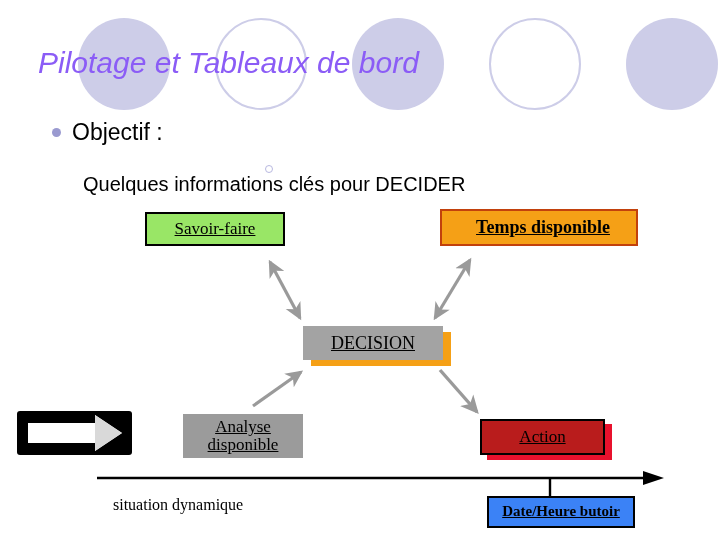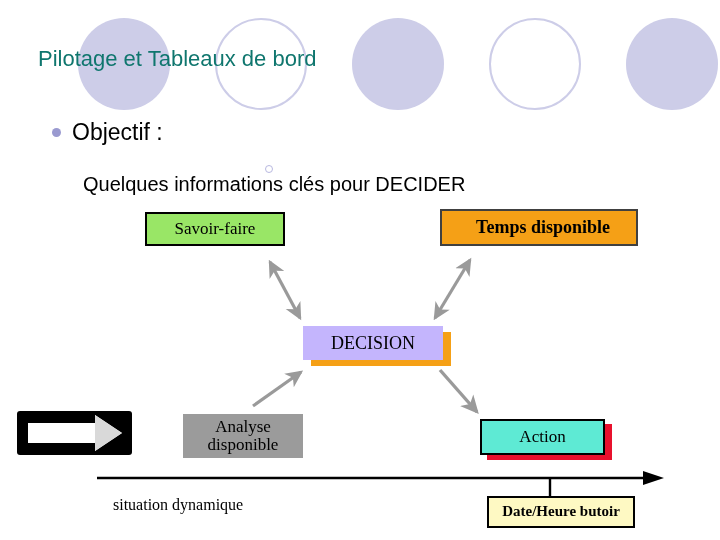--- a/index.html
+++ b/index.html
@@ -40,24 +40,25 @@
     border: 2px solid #cdcde8;
     box-sizing: border-box;
   }
 
   
   .slide-title {
     position: absolute;
     left: 38px;
     top: 46px;
     width: 640px;
-    font-size: 22px;
-    color: #0f766e;
+    font-size: 30px;
+    color: #8b5cf6;
     letter-spacing: 0px;
     white-space: nowrap;
+    font-style: italic;
   }
 
   
   .bullet-l1 {
     position: absolute;
     left: 52px;
     top: 119px;
     display: flex;
     align-items: center;
     font-size: 23px;
@@ -97,57 +98,58 @@
   .dbox {
     position: absolute;
     box-sizing: border-box;
     display: flex;
     align-items: center;
     justify-content: center;
     font-family: "Liberation Serif", serif;
     color: #000000;
     text-align: left;
     line-height: 1.05;
+    text-decoration: underline;
   }
 
   .box-savoir {
     left: 145px;
     top: 212px;
     width: 140px;
     height: 34px;
     background: #99e666;
     border: 2px solid #000000;
     font-size: 17px;
   }
 
   .box-temps {
     left: 440px;
     top: 209px;
     width: 198px;
     height: 37px;
     background: #f5a016;
-    border: 2px solid #404040;
+    border: 2px solid #c2410c;
     font-size: 18px;
     font-weight: bold;
     padding-left: 8px;
   }
 
   .box-decision-shadow {
     left: 311px;
     top: 332px;
     width: 140px;
     height: 34px;
     background: #f5a016;
   }
   .box-decision {
     left: 303px;
     top: 326px;
     width: 140px;
     height: 34px;
-    background: #c4b5fd;
+    background: #a3a3a3;
     font-size: 18px;
   }
 
   .box-analyse {
     left: 155px;
     top: 414px;
     width: 120px;
     height: 44px;
     background: #9b9b9b;
     font-size: 17px;
@@ -160,31 +162,31 @@
     top: 424px;
     width: 125px;
     height: 36px;
     background: #e8112d;
   }
   .box-action {
     left: 480px;
     top: 419px;
     width: 125px;
     height: 36px;
-    background: #5eead4;
+    background: #b91c1c;
     border: 2px solid #000000;
     font-size: 17px;
   }
 
   .box-butoir {
     left: 487px;
     top: 496px;
     width: 148px;
     height: 32px;
-    background: #fef9c3;
+    background: #3b82f6;
     border: 2px solid #000000;
     font-size: 15px;
     font-weight: bold;
   }
 
   
   .label-dynamique {
     position: absolute;
     left: 113px;
     top: 496px;

